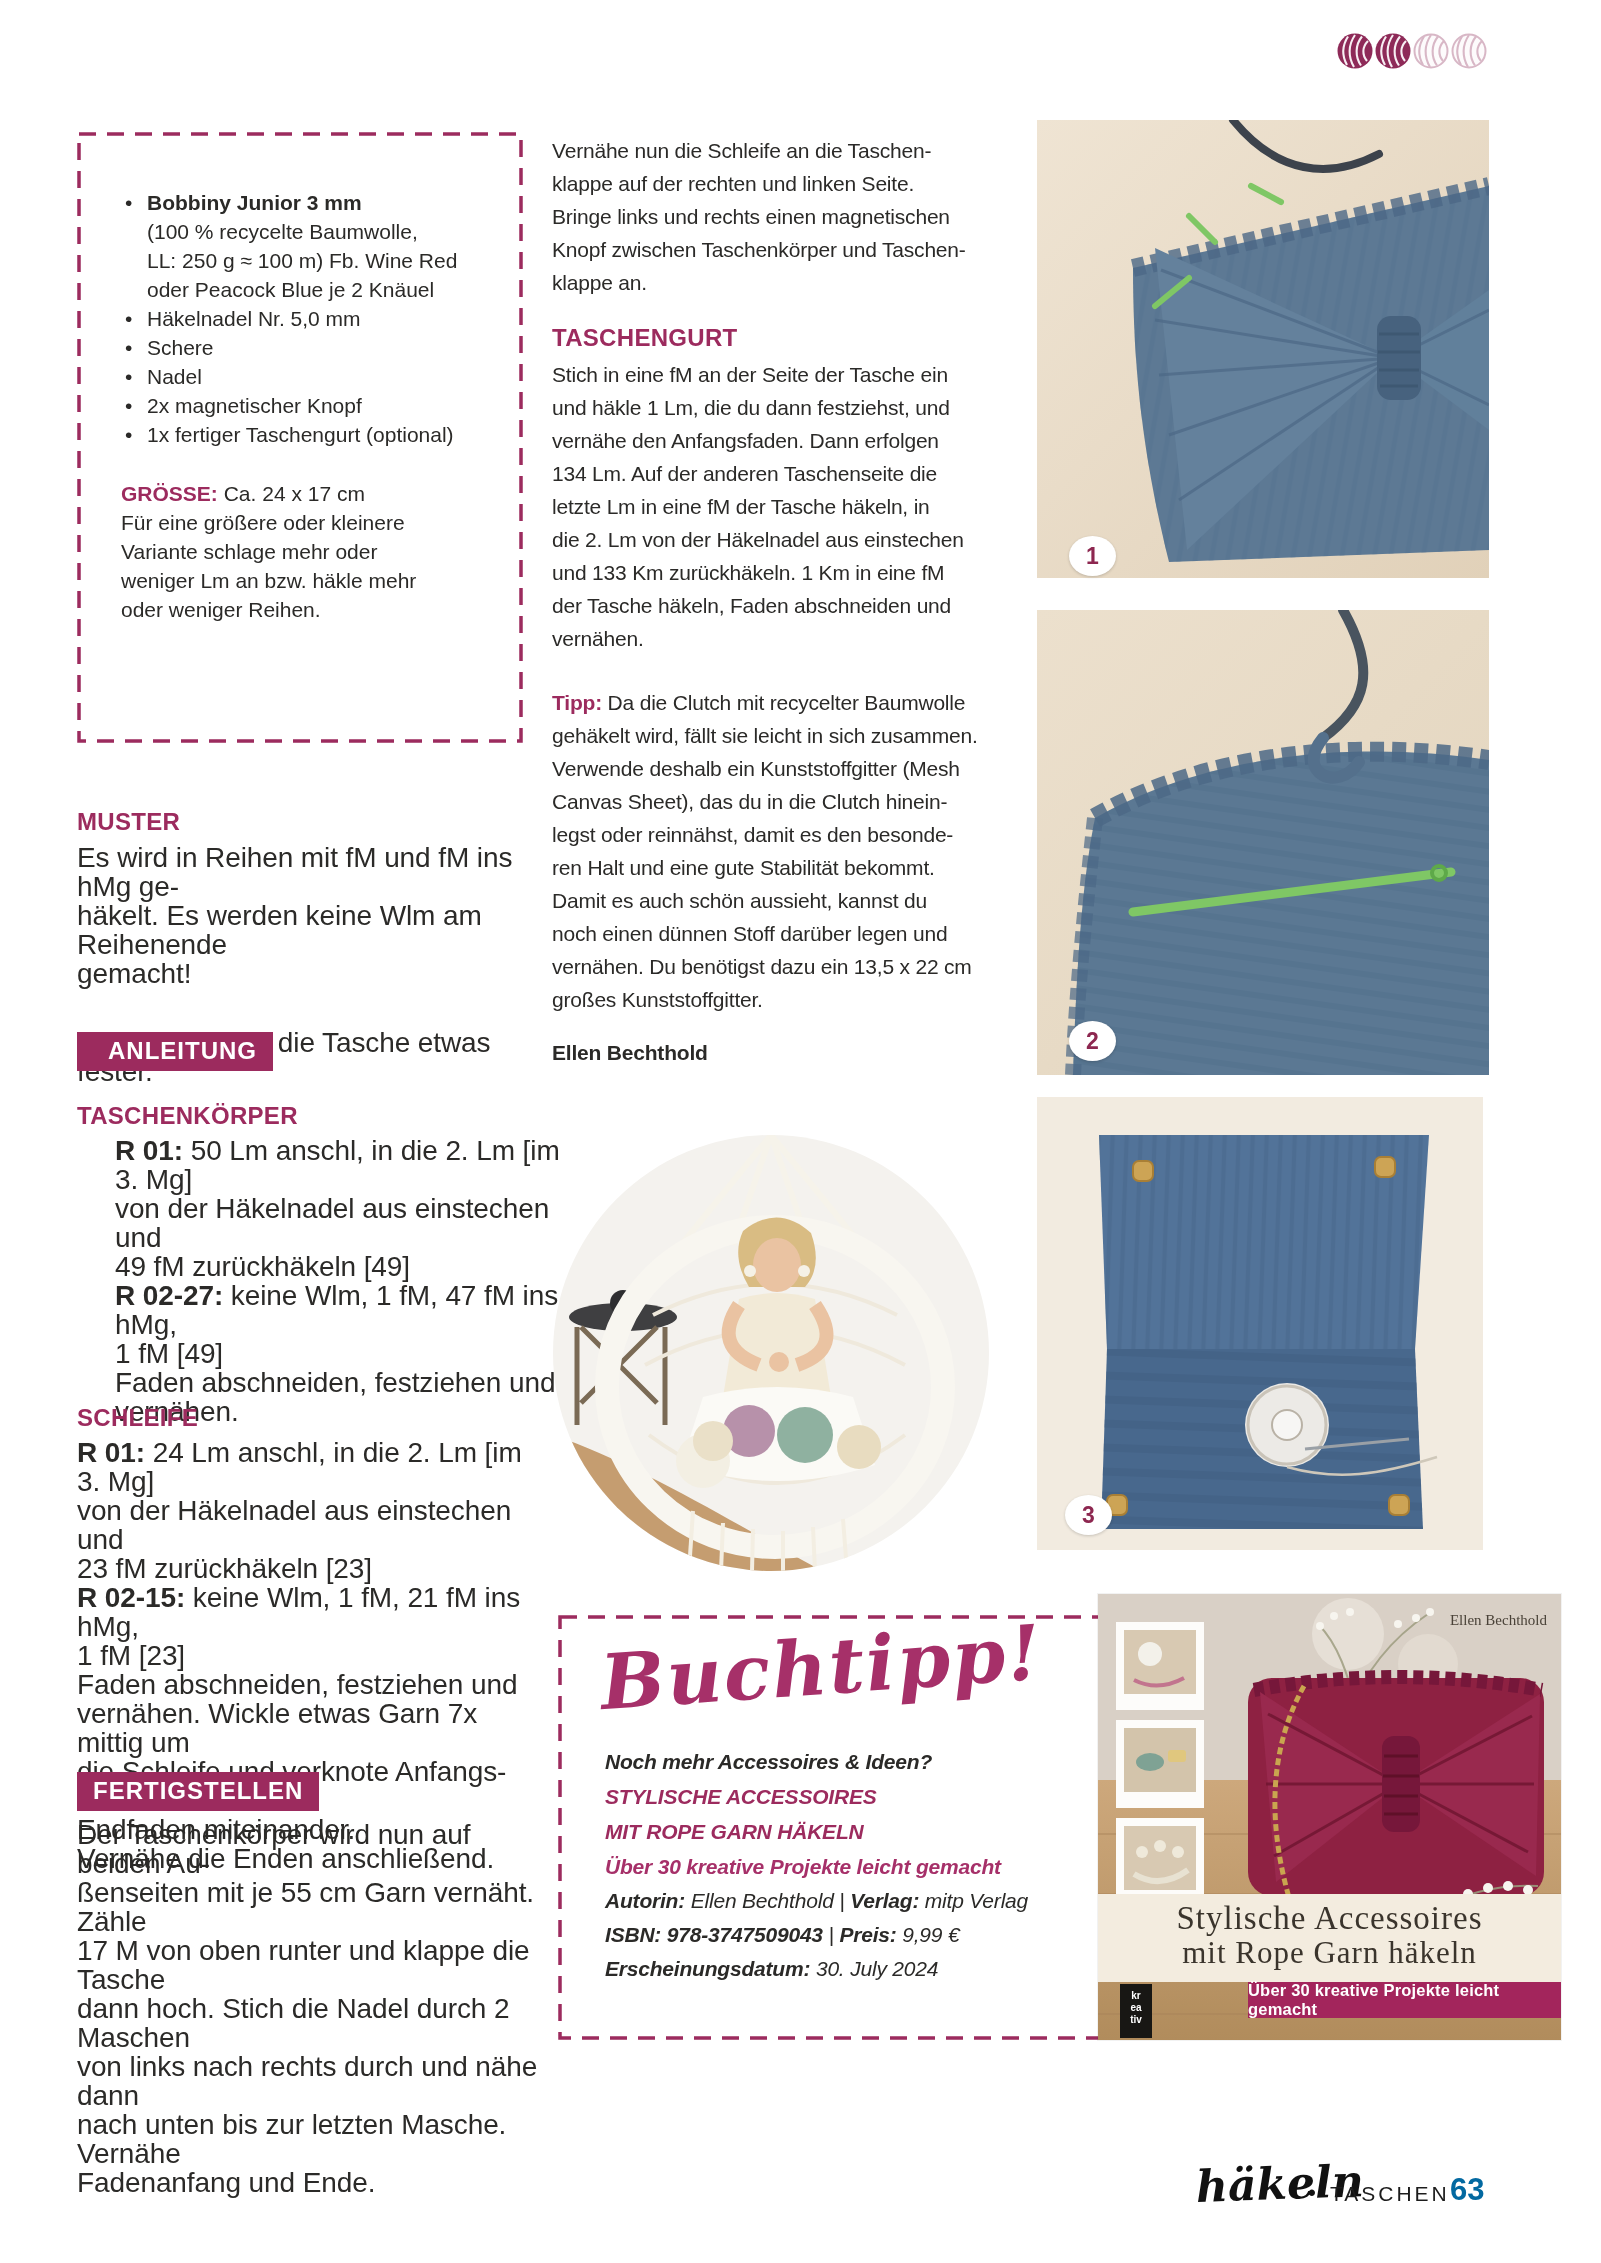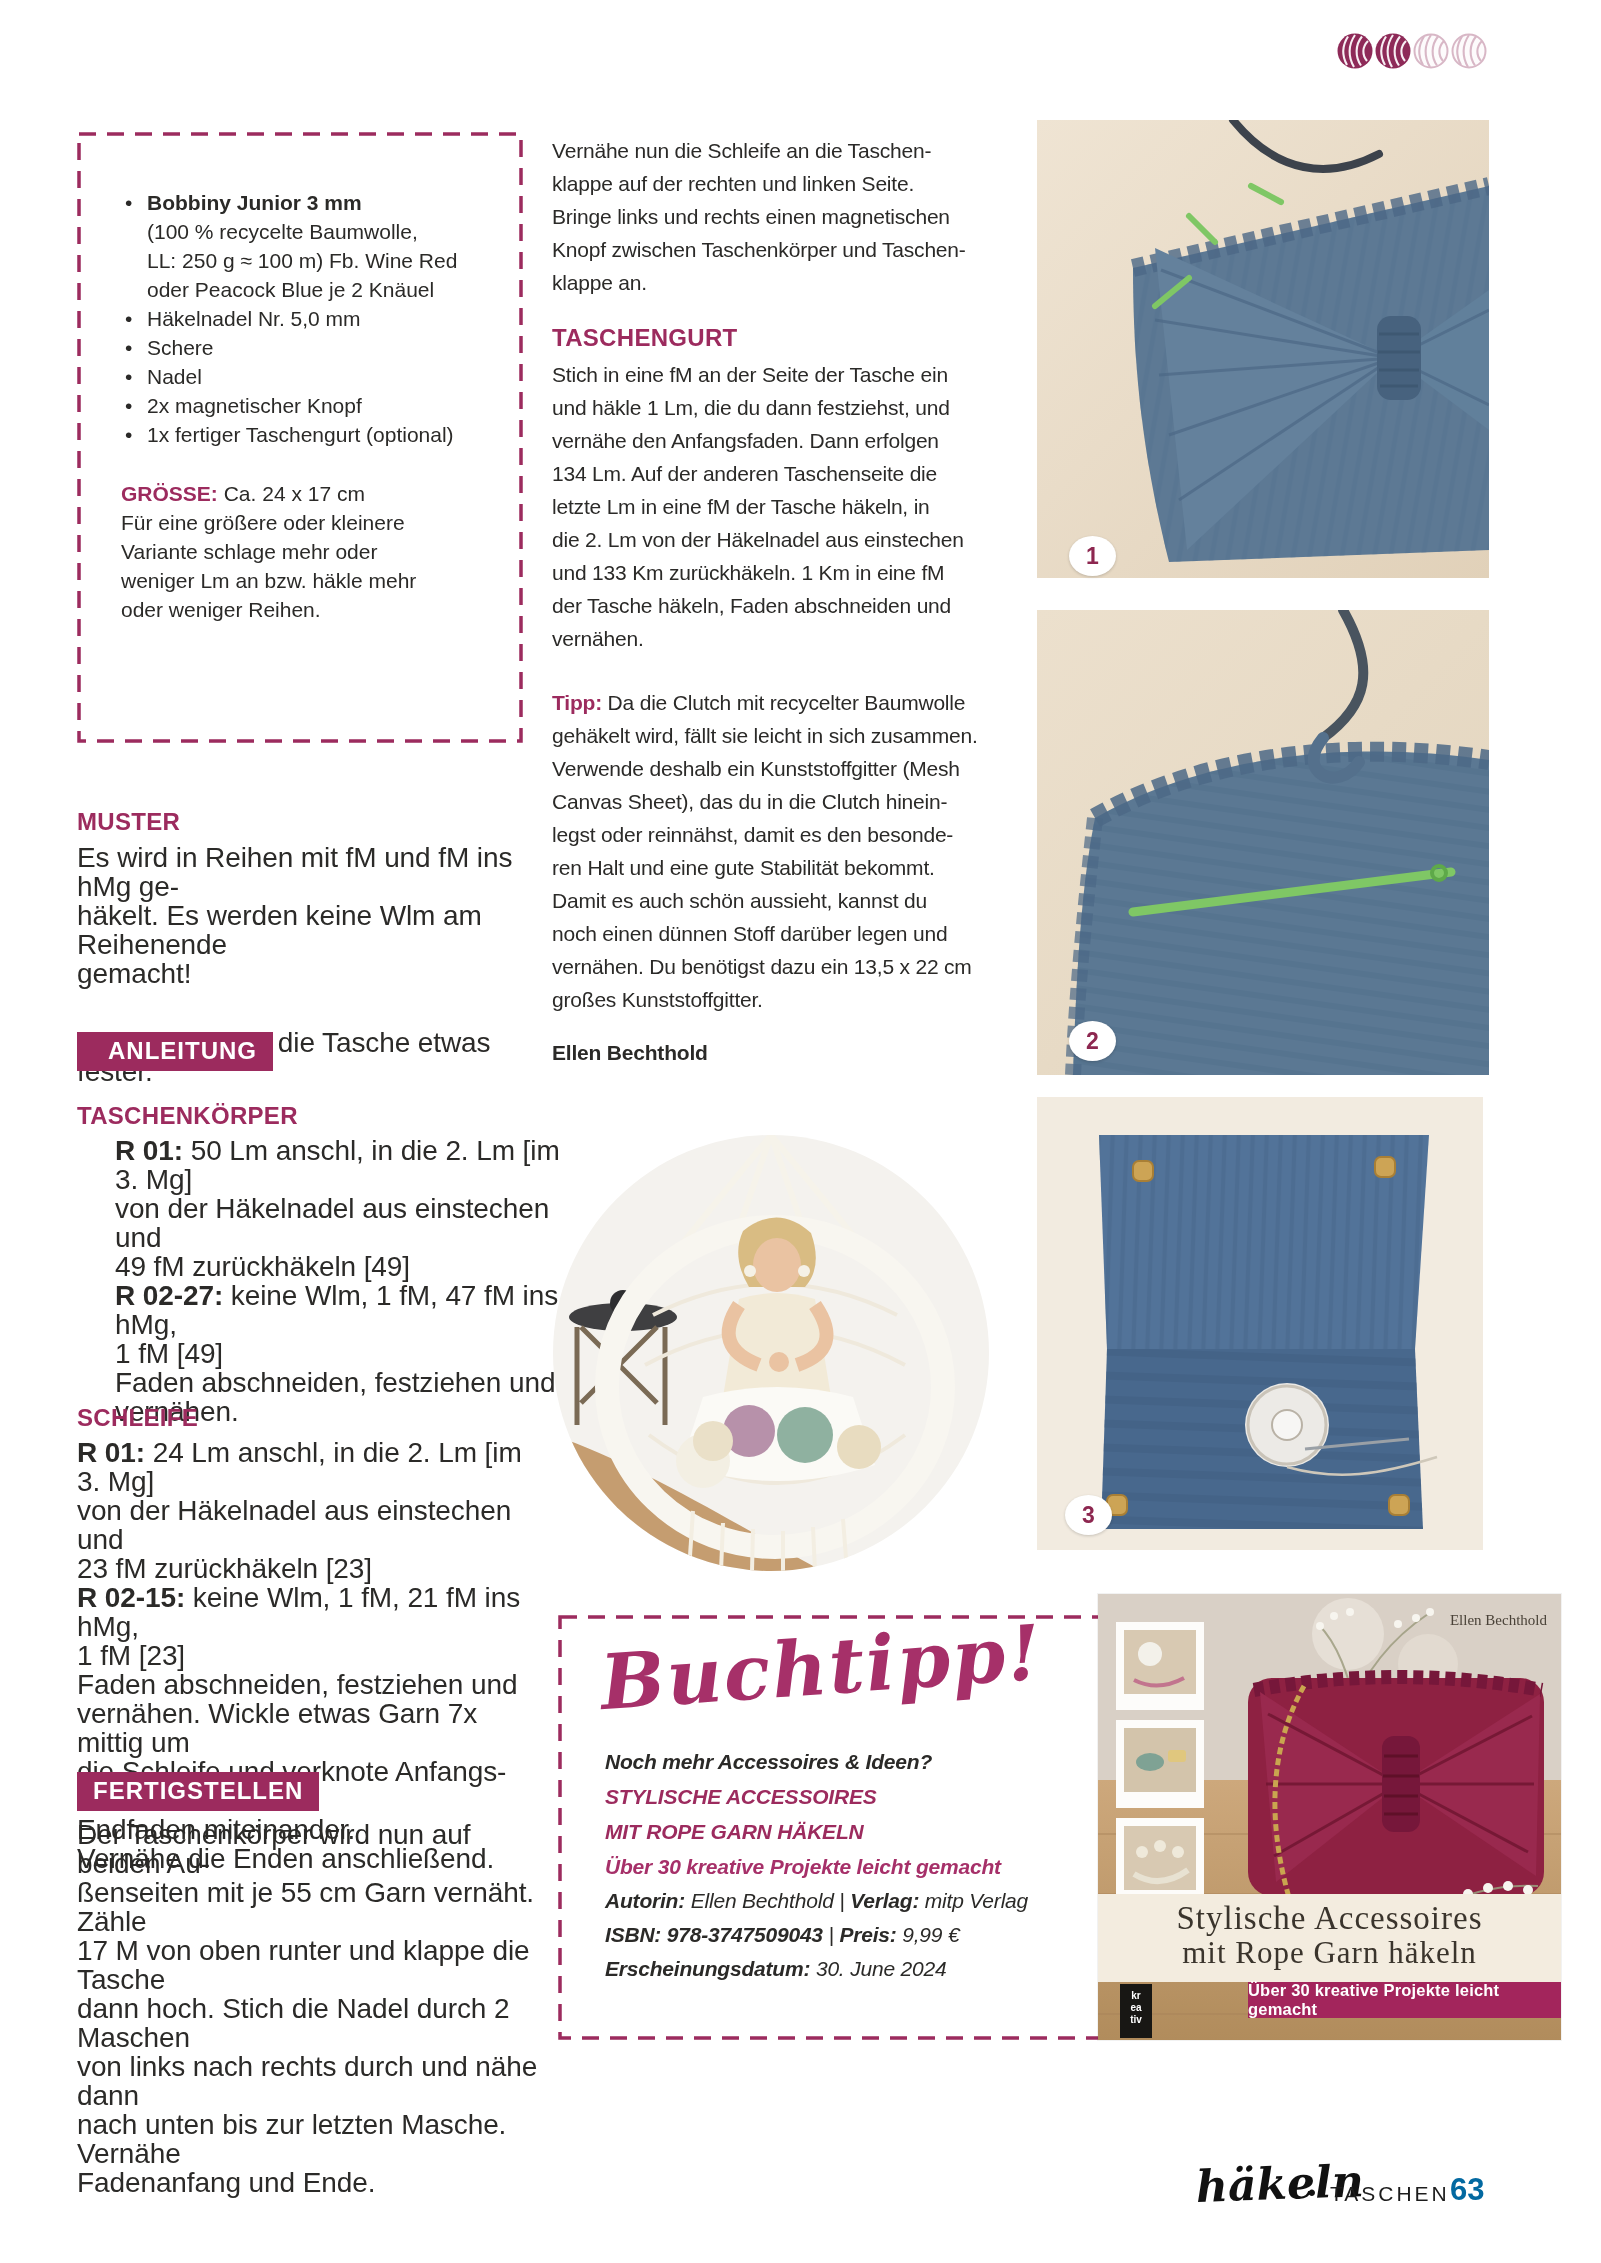--- a/index.html
+++ b/index.html
@@ -318,21 +318,21 @@
     <rect x="2" y="2" width="999" height="421" fill="none" stroke="#9c2b5e" stroke-width="3.5" stroke-dasharray="17 11"></rect>
   </svg>
   <div class="abs" style="left:558px;top:1615px;width:1003px;height:425px;">
     <div class="script" style="position:absolute;left:42px;top:8px;font-size:76px;transform:rotate(-4deg);letter-spacing:2px;">Buchtipp!</div>
     <div class="abs bt-line b" style="left:47px;top:132px;">Noch mehr Accessoires &amp; Ideen?</div>
     <div class="abs bt-line bt-mag" style="left:47px;top:167px;">STYLISCHE ACCESSOIRES</div>
     <div class="abs bt-line bt-mag" style="left:47px;top:202px;">MIT ROPE GARN HÄKELN</div>
     <div class="abs bt-line bt-mag2" style="left:47px;top:237px;">Über 30 kreative Projekte leicht gemacht</div>
     <div class="abs bt-line" style="left:47px;top:271px;"><span class="b">Autorin:</span> <span>Ellen Bechthold</span> <span>|</span> <span class="b">Verlag:</span> <span>mitp Verlag</span></div>
     <div class="abs bt-line" style="left:47px;top:305px;"><span class="b">ISBN:</span> <span class="b">978-3747509043</span> <span>|</span> <span class="b">Preis:</span> <span>9,99 €</span></div>
-    <div class="abs bt-line" style="left:47px;top:339px;"><span class="b">Erscheinungsdatum:</span> <span>30. June 2024</span></div>
+    <div class="abs bt-line" style="left:47px;top:339px;"><span class="b">Erscheinungsdatum:</span> <span>30. July 2024</span></div>
   </div>
 
   <div class="abs" style="left:1098px;top:1594px;width:463px;height:446px;overflow:hidden;box-shadow:0 0 0 1px rgba(0,0,0,.05);">
     <svg width="463" height="446" viewBox="0 0 463 446" style="position:absolute;left:0;top:0;">
       <defs>
         <linearGradient id="wood" x1="0" y1="0" x2="0" y2="1">
           <stop offset="0" stop-color="#cda87c"></stop>
             <stop offset="1" stop-color="#b18c5c"></stop>
         </linearGradient>
       </defs>

